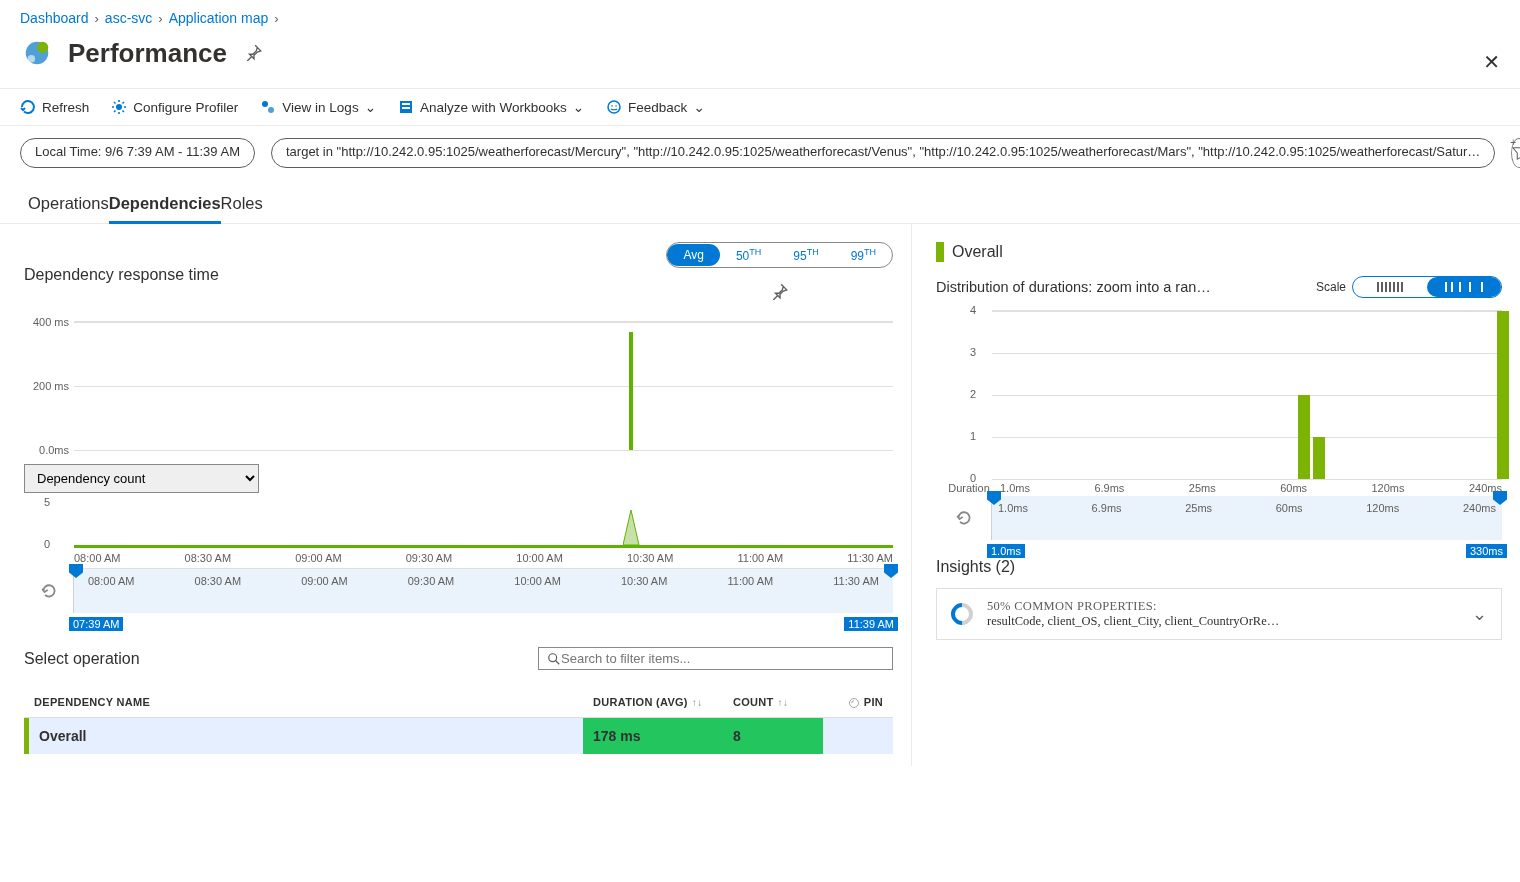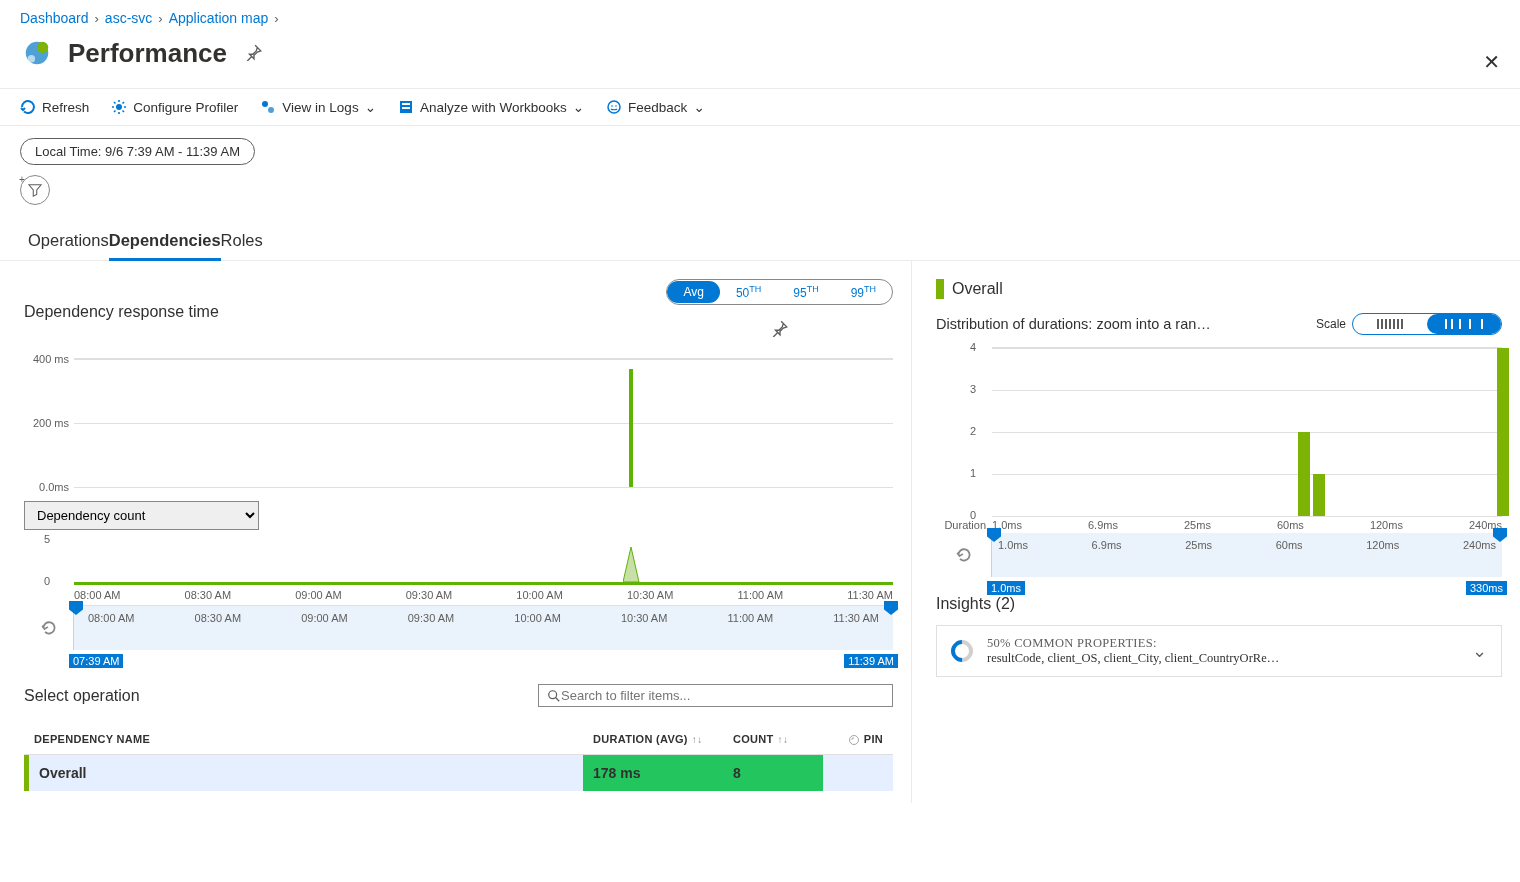--- a/index.html
+++ b/index.html
@@ -13,21 +13,21 @@
   .header .icon-wrap { width: 34px; height: 34px; display: flex; align-items:center; justify-content:center; }
   .header h1 { font-size: 26px; font-weight: 600; }
   .pin-btn { background:none; border:none; cursor:pointer; padding:4px; }
   
   .close-btn { position:absolute; top:50px; right:20px; background:none; border:none; font-size:20px; cursor:pointer; color:#323130; }
   
   .toolbar { display:flex; align-items:center; gap:22px; padding: 10px 20px; border-top:1px solid #edebe9; border-bottom:1px solid #edebe9; }
   .toolbar-btn { display:flex; align-items:center; gap:6px; background:none; border:none; cursor:pointer; font-size:13.5px; color:#323130; }
   .toolbar-btn svg { width:16px; height:16px; }
   
-  .filters { padding: 12px 20px 8px; display:flex; flex-direction:column; gap:10px; }
+  .filters { padding: 12px 20px 8px; display:flex; flex-direction:row; gap:16px; }
   .filter-row { display:flex; gap:10px; flex-wrap:wrap; }
   .chip { border:1px solid #605e5c; border-radius:16px; padding:5px 14px; font-size:13px; background:#fff; white-space:nowrap; }
   .chip-long { width:100%; overflow:hidden; text-overflow:ellipsis; }
   .add-filter { width:30px; height:30px; border:1px solid #8a8886; border-radius:50%; display:flex; align-items:center; justify-content:center; cursor:pointer; position:relative; }
   
   .tabs { display:flex; padding: 14px 28px 0; border-bottom:1px solid #edebe9; }
   .tab { background:none; border:none; font-size:16.5px; padding: 4px 0 10px; cursor:pointer; color:#323130; position:relative; }
   .tab.active { font-weight:600; }
   .tab.active::after { content:""; position:absolute; left:0; right:0; bottom:-1px; border-bottom:3px solid #0078d4; }
   
@@ -89,21 +89,21 @@
   .toggle .half.on { background:#0078d4; border-radius:11px; }
   .toggle .bar { width:2px; height:10px; background:#605e5c;}
   .toggle .half.on .bar{ background:#fff;}
   
   .hist { position:relative; height:170px; margin-left:56px; border-bottom:1px solid #605e5c; border-top:1px solid #e1dfdd; margin-top:12px;}
   .hist .ytick3 { position:absolute; left:0; right:0; border-top:1px solid #e1dfdd; }
   .hist .ytick3 span{ position:absolute; left:-22px; top:-8px; font-size:11px; color:#605e5c;}
   .hist .hbar { position:absolute; bottom:0; width:12px; background:#7cb305; }
   
   .hist-x { margin-left:0; display:flex; padding: 2px 0 2px 0; font-size:11px; color:#605e5c;}
-  .hist-x .xl { width:56px; text-align:right; padding-right:6px;}
+  .hist-x .xl { width:56px; text-align:center; padding-right:6px;margin-left:8px;}
   .hist-x .xv { flex:1; display:flex; justify-content:space-between; }
   
   .insights { font-size:16px; margin-top:18px; }
   .insight-card { margin-top:12px; border:1px solid #e1dfdd; padding:10px 14px; display:flex; align-items:center; gap:14px; }
   .donut { width:22px; height:22px; border-radius:50%; border:4px solid #0078d4; border-right-color:#d2d0ce; border-bottom-color:#d2d0ce; transform:rotate(-45deg);}
   .ic-text { flex:1; font-size:12.5px; overflow:hidden;font-family:Liberation Serif, serif;}
   .ic-text .line1{ color:#605e5c; letter-spacing:0.3px;}
   .ic-text .line2{ color:#323130; overflow:hidden; white-space:nowrap; text-overflow:ellipsis;}
   .chev { font-size:18px; color:#605e5c;}
   
@@ -178,20 +178,23 @@
         <path d="M5 10c1 1 5 1 6 0" fill="none" stroke="#0078d4" stroke-width="1.2"></path>
       </svg>
     <span>Feedback</span>
     <span>⌄</span>
   </button>
 </div>
 
 <div class="filters">
   <div class="filter-row">
     <div class="chip">Local Time: 9/6 7:39 AM - 11:39 AM</div>
+  </div>
+  <div class="filter-row">
+    <div class="chip chip-long">target in "http://10.242.0.95:1025/weatherforecast/Mercury", "http://10.242.0.95:1025/weatherforecast/Venus", "http://10.242.0.95:1025/weatherforecast/Mars", "http://10.242.0.95:1025/weatherforecast/Satur…</div>
   </div>
   <div class="add-filter">
     <svg width="14" height="14" viewBox="0 0 16 16">
         <path d="M1 2h14l-5 6v5l-4 2v-7z" fill="none" stroke="#605e5c" stroke-width="1.2"></path>
       </svg>
     <span style="position:absolute;top:-2px;left:-2px;font-size:10px;color:#605e5c;">+</span>
   </div>
 </div>
 
 <div class="tabs">

